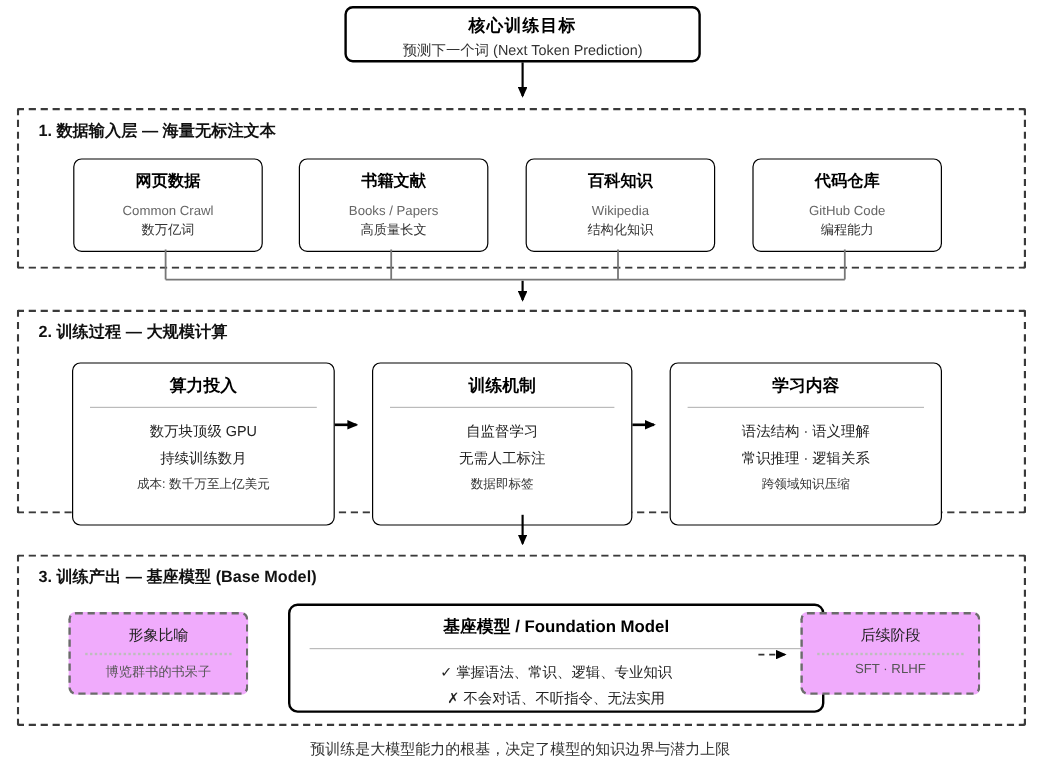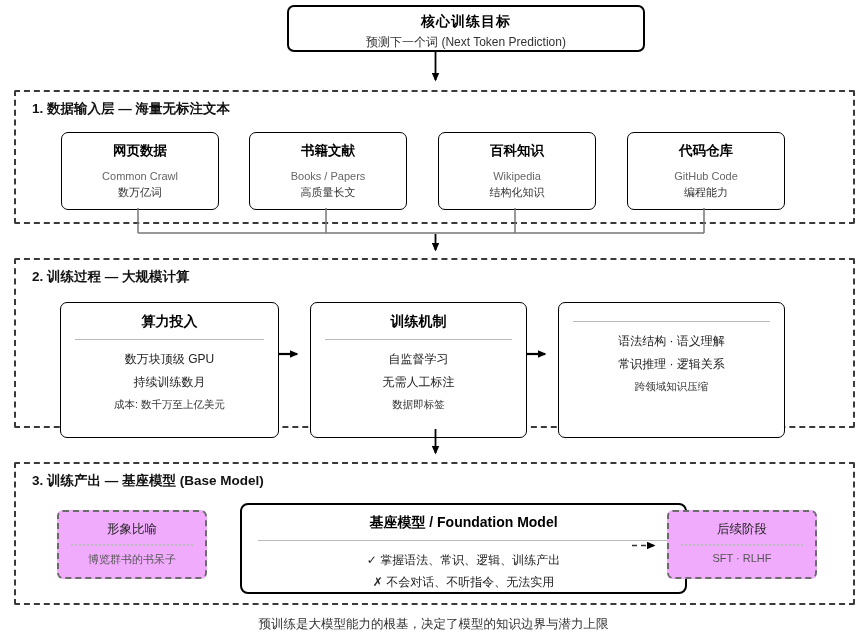--- a/index.html
+++ b/index.html
@@ -17,21 +17,21 @@
   }
   .overlay {
     position: absolute;
     left: 0; top: 0;
     pointer-events: none;
   }
   
   .top-box {
     position: absolute;
     left: 287px; top: 5px;
-    width: 358px; height: 47px;
+    width: 297px; height: 47px;
     border: 2px solid #000;
     border-radius: 7px;
     background: #fff;
     text-align: center;
     padding-top: 6px;
   }
   .top-box .t { font-size: 14px; font-weight: bold; letter-spacing: 1px; }
   .top-box .s { font-size: 12px; color: #333; margin-top: 3px; text-align: center; }
 
   
@@ -168,40 +168,41 @@
       <div class="ln-small">成本: 数千万至上亿美元</div>
     </div>
     <div class="box s2-box" style="left:294px;width:217px">
       <div class="box-title">训练机制</div>
       <div class="sep"></div>
       <div class="ln">自监督学习</div>
       <div class="ln">无需人工标注</div>
       <div class="ln-small">数据即标签</div>
     </div>
     <div class="box s2-box" style="left:542px;width:227px">
+      <div class="box-title">学习内容</div>
       <div class="sep"></div>
       <div class="ln">语法结构 · 语义理解</div>
       <div class="ln">常识推理 · 逻辑关系</div>
       <div class="ln-small">跨领域知识压缩</div>
     </div>
   </div>
 
   <div class="section sec3">
     <div class="sec-header">3. 训练产出 — 基座模型 (Base Model)</div>
 
     <div class="mini-dashed" style="left:41px">
       <div class="box-title">形象比喻</div>
       <div class="dot-sep"></div>
       <div class="ln">博览群书的书呆子</div>
     </div>
 
     <div class="foundation-box">
       <div class="box-title">基座模型 / Foundation Model</div>
       <div class="sep"></div>
-      <div class="ln">✓ 掌握语法、常识、逻辑、训练产出</div>
+      <div class="ln">✓ 掌握语法、常识、逻辑、专业知识</div>
       <div class="ln">✗ 不会对话、不听指令、无法实用</div>
     </div>
 
     <div class="mini-dashed" style="left:651px">
       <div class="box-title">后续阶段</div>
       <div class="dot-sep"></div>
       <div class="ln">SFT · RLHF</div>
     </div>
   </div>
 

